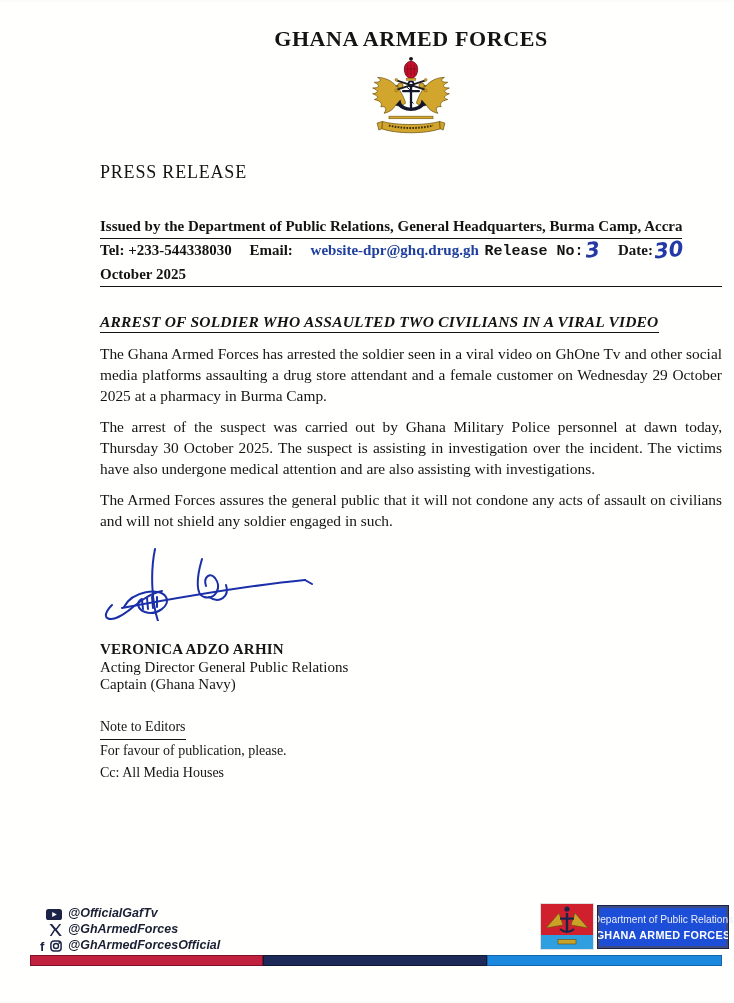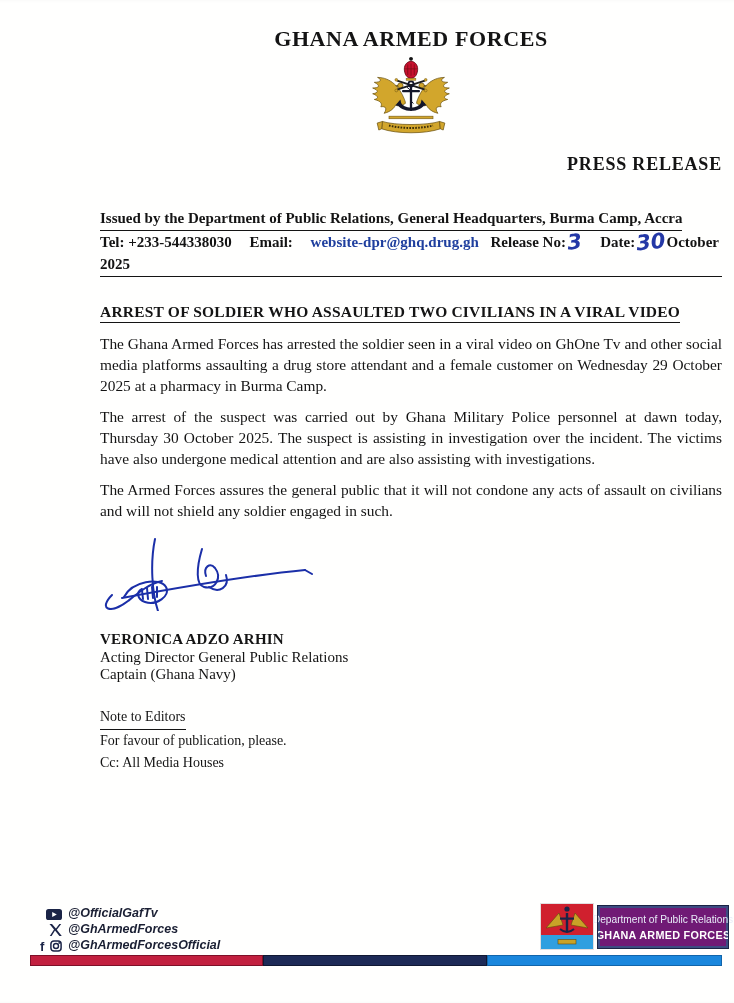--- a/index.html
+++ b/index.html
@@ -5,47 +5,47 @@
   html,body{margin:0;padding:0;background:#e9e9e9;}
   .page{
     position:relative;width:734px;height:1003px;background:#fffffe;
     font-family:"Liberation Serif", serif;color:#141414;overflow:hidden;
     box-shadow:inset -4px 0 8px -6px rgba(0,0,0,.25);
     padding-left:40px;
   }
   .letter{padding:26px 52px 0 60px;}
   .org-title{text-align:center;font-size:22px;font-weight:bold;letter-spacing:.6px;}
   .crest-wrap{text-align:center;margin-top:4px;line-height:0;}
-  .doc-type{text-align:right;font-size:18px;font-weight:bold;letter-spacing:.8px;margin-top:16px;}
+  .doc-type{text-align:left;font-size:18px;font-weight:normal;letter-spacing:.8px;margin-top:24px;}
   .issue-block{margin-top:32px;font-weight:bold;font-size:15px;line-height:22px;}
   .issue-line{display:inline-block;border-bottom:1.6px solid #141414;padding-bottom:1px;}
   .gap-s{margin-left:14px;text-align:right;}
-  .gap-l{margin-left:8px;}
+  .gap-l{margin-left:2px;font-family:Liberation Mono, monospace;}
   .email{color:#1f3f9e;}
   .hand{
     display:inline-block;font-family:"DejaVu Sans",sans-serif;font-style:italic;
     font-size:21px;line-height:14px;color:#2438a6;transform:rotate(-6deg) translateY(2px);
     margin:0 1px;
   }
   .headline{margin-top:26px;font-size:15.5px;font-weight:bold;}
-  .headline span{display:inline-block;border-bottom:1.6px solid #141414;padding-bottom:1px;letter-spacing:.2px;}
+  .headline span{display:inline-block;border-bottom:1.6px solid #141414;padding-bottom:1px;letter-spacing:.2px;font-style:italic;}
   .para{margin:10px 0 0 0;font-size:15.4px;line-height:21px;text-align:justify;width:622px;}
   .sig-wrap{margin:14px 0 0 2px;line-height:0;}
   .signatory{font-size:15px;line-height:17.5px;margin-top:20px;}
   .signatory .name{font-weight:bold;letter-spacing:.2px;}
   .note-block{margin-top:22px;font-size:14px;line-height:22px;}
   .note-heading{display:inline-block;border-bottom:1.2px solid #141414;padding-bottom:1px;}
   
   .social{position:absolute;left:30px;top:904px;font-family:"Liberation Sans",sans-serif;}
   .social-row{display:flex;align-items:flex-end;height:16px;}
   .social-icons{width:32px;display:flex;justify-content:flex-end;align-items:center;gap:2px;padding-right:6px;}
   .social-handle{font-size:12.5px;font-weight:bold;font-style:italic;color:#1a1f33;}
   .mini-logo{position:absolute;left:540px;top:903px;width:54px;height:47px;border:1px solid #e3dfe0;box-sizing:border-box;}
   .dept-box{
-    position:absolute;left:598px;top:906px;width:130px;height:42px;background:#701a75;
+    position:absolute;left:598px;top:906px;width:130px;height:42px;background:#1d4ed8;
     border:2px solid #3d4b82;outline:1px solid #1a2344;box-sizing:border-box;
     display:flex;flex-direction:column;justify-content:center;align-items:center;gap:4px;
     font-family:"Liberation Sans",sans-serif;color:#fff;
   }
   .dept-line1{font-size:10.2px;color:#e8ecf8;white-space:nowrap;}
   .dept-line2{font-size:10.8px;font-weight:bold;letter-spacing:.3px;white-space:nowrap;}
   .footer-bar{position:absolute;left:30px;top:955px;width:692px;height:11px;display:flex;}
   .bar-red{width:233px;background:#c2203f;border:1px solid #7e1028;box-sizing:border-box;}
   .bar-navy{width:224px;background:#1d2a57;border:1px solid #101833;box-sizing:border-box;}
   .bar-blue{width:235px;background:#1b87dd;border:1px solid #1265aa;box-sizing:border-box;}

